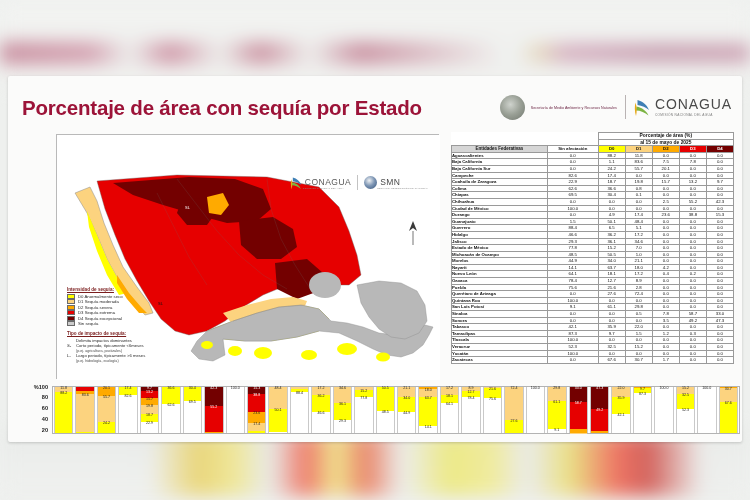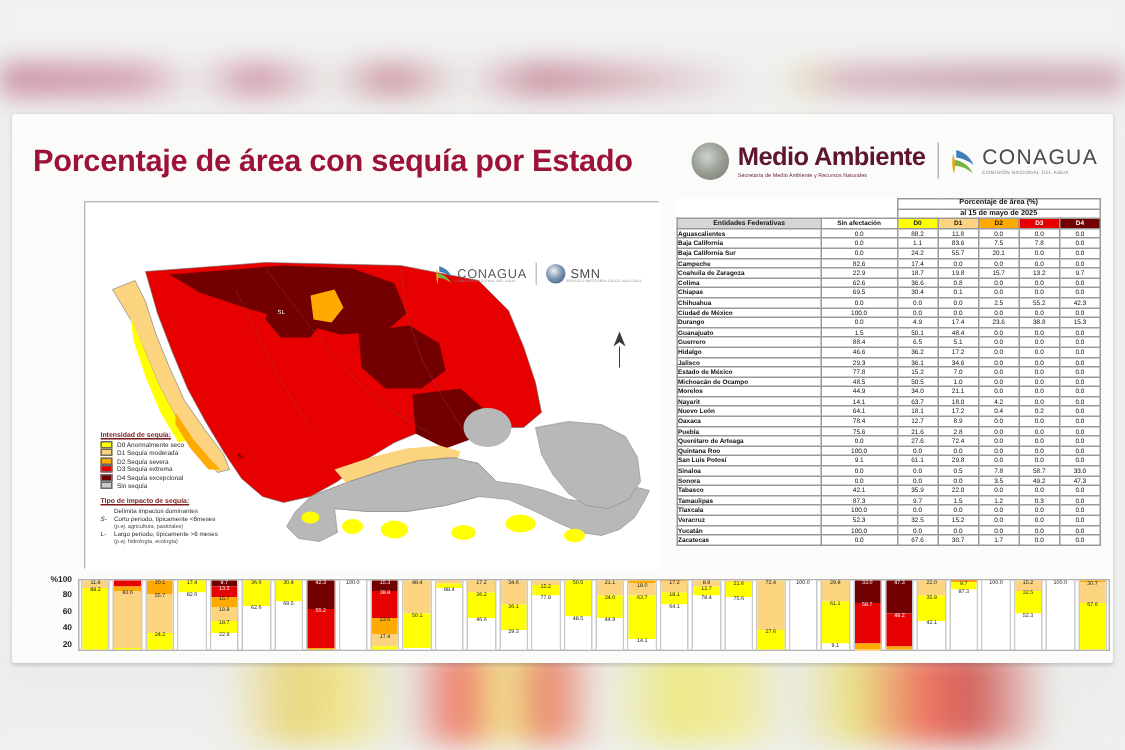--- a/index.html
+++ b/index.html
@@ -153,21 +153,20 @@
     <div class="amb-bot-bars"></div>
   </div>
 
   <div class="slide">
 
     <div class="slide-title">Porcentaje de área con sequía por Estado</div>
 
     <div class="brand">
       <div class="brand-seal"></div>
       <div class="brand-ma-wrap">
-        <div class="brand-ma">Medio Ambiente</div>
         <div class="brand-ma-sub">Secretaría de Medio Ambiente y Recursos Naturales</div>
       </div>
       <div class="brand-div"></div>
       <svg class="brand-wave" viewBox="0 0 34 38">
         <path d="M7 4 C18 7 26 14 30 24 C24 19 16 15 7 14 Z" fill="#3f7fb5"></path>
         <path d="M5 17 C16 19 25 26 29 35 C22 29 13 25 4 25 Z" fill="#7cb342"></path>
         <path d="M3 9 C6 18 6 28 4 36 C1 27 1 17 3 9 Z" fill="#e6a817"></path>
       </svg>
       <div class="brand-cona-wrap">
         <div class="brand-cona">CONAGUA</div>

